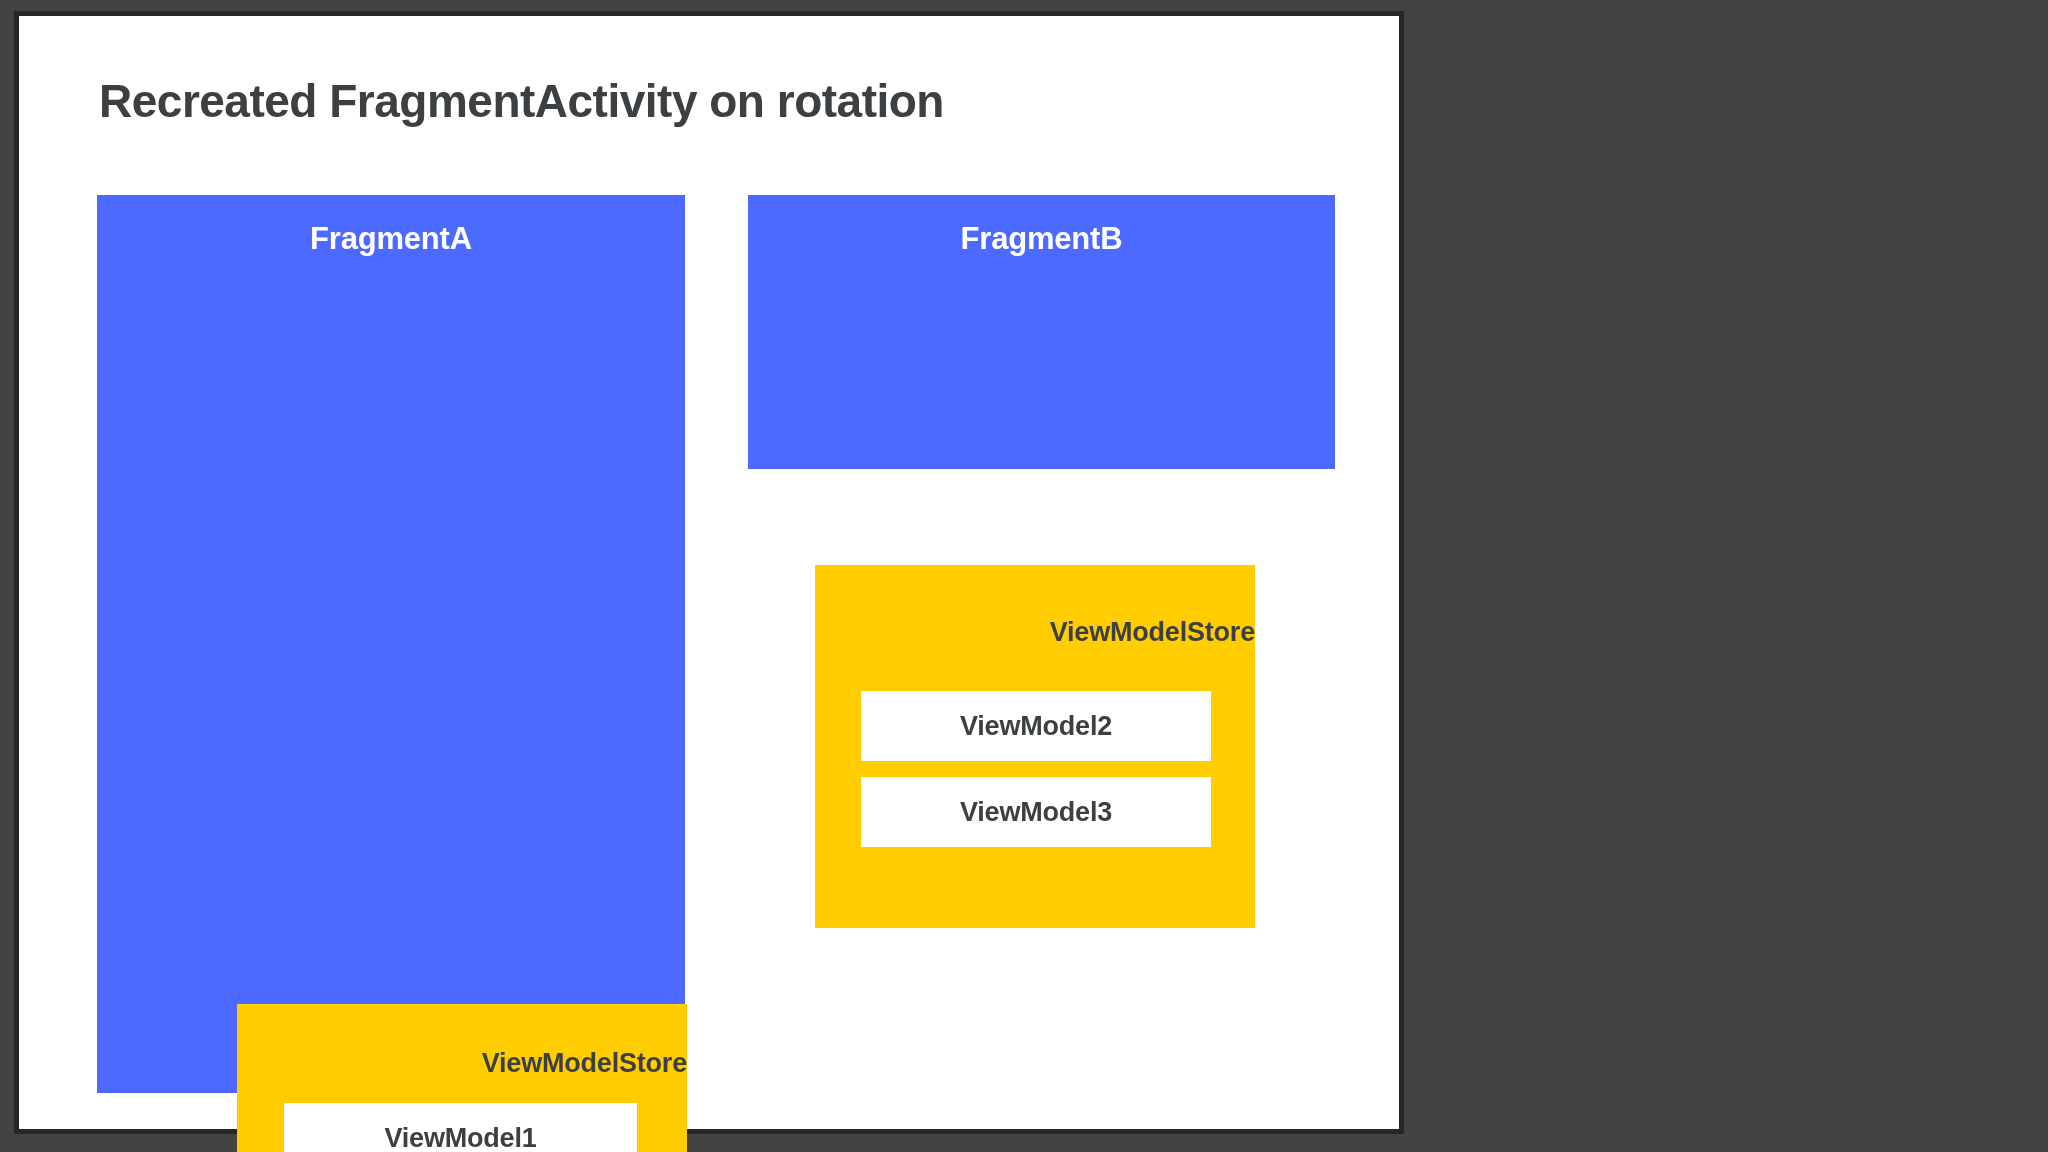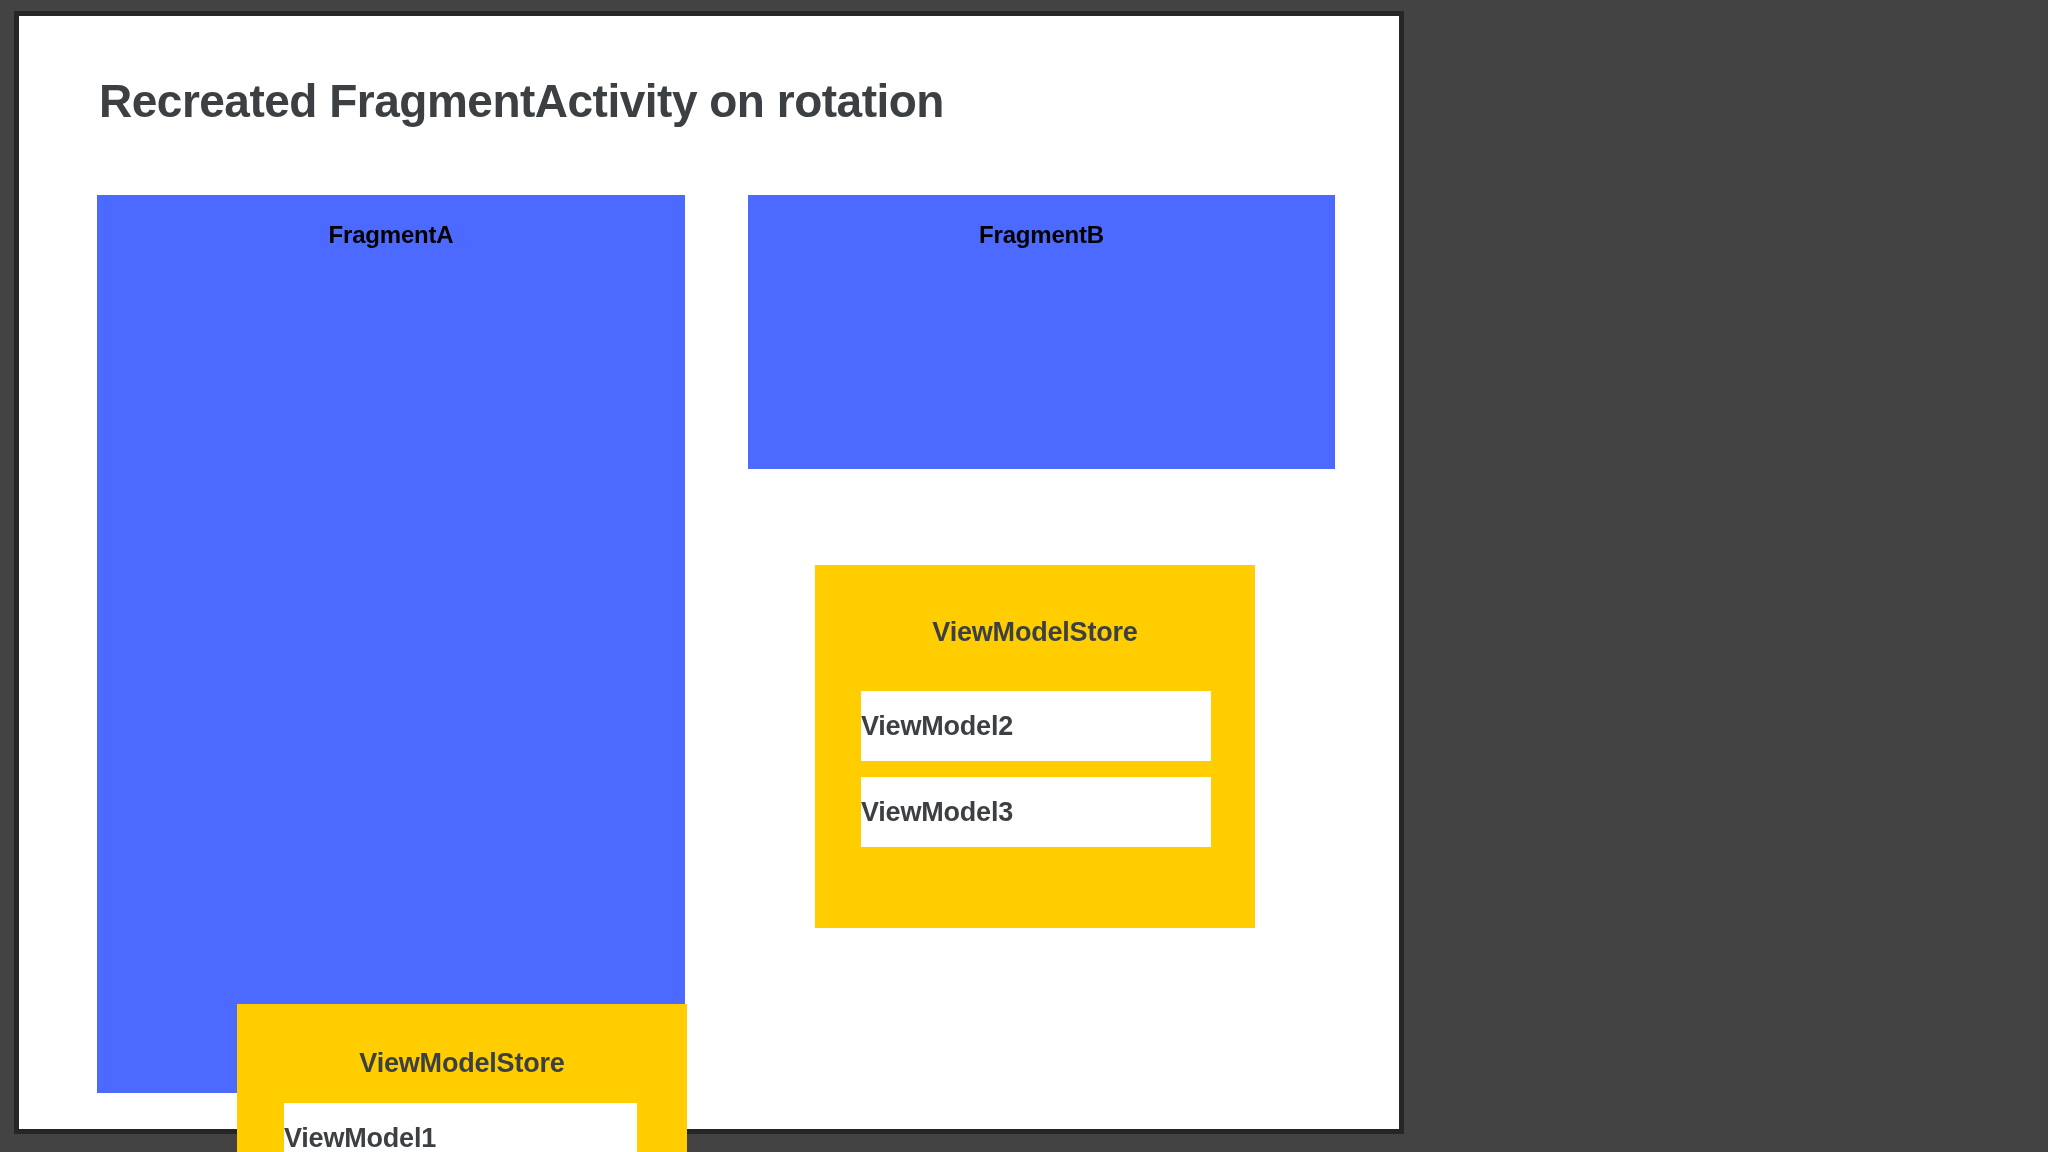--- a/index.html
+++ b/index.html
@@ -55,38 +55,38 @@
     position: absolute;
     background: #ffcd00;
     box-sizing: border-box;
   }
   .vm-card {
     position: absolute;
     background: #ffffff;
     box-sizing: border-box;
     display: flex;
     align-items: center;
-    justify-content: flex-start;
+    justify-content: center;
   }
 
   .box-label {
     position: absolute;
     left: 0;
     right: 0;
     text-align: center;
-    font-size: 24px;
+    font-size: 31px;
     font-weight: bold;
-    color: #000000;
+    color: #ffffff;
     letter-spacing: -0.2px;
   }
   .store-label {
     position: absolute;
     left: 0;
     right: 0;
-    text-align: center;
+    text-align: right;
     font-size: 27px;
     font-weight: bold;
     color: #3c4043;
     letter-spacing: -0.2px;
   }
   .vm-label {
     font-size: 27px;
     font-weight: bold;
     color: #3c4043;
     letter-spacing: -0.2px;

